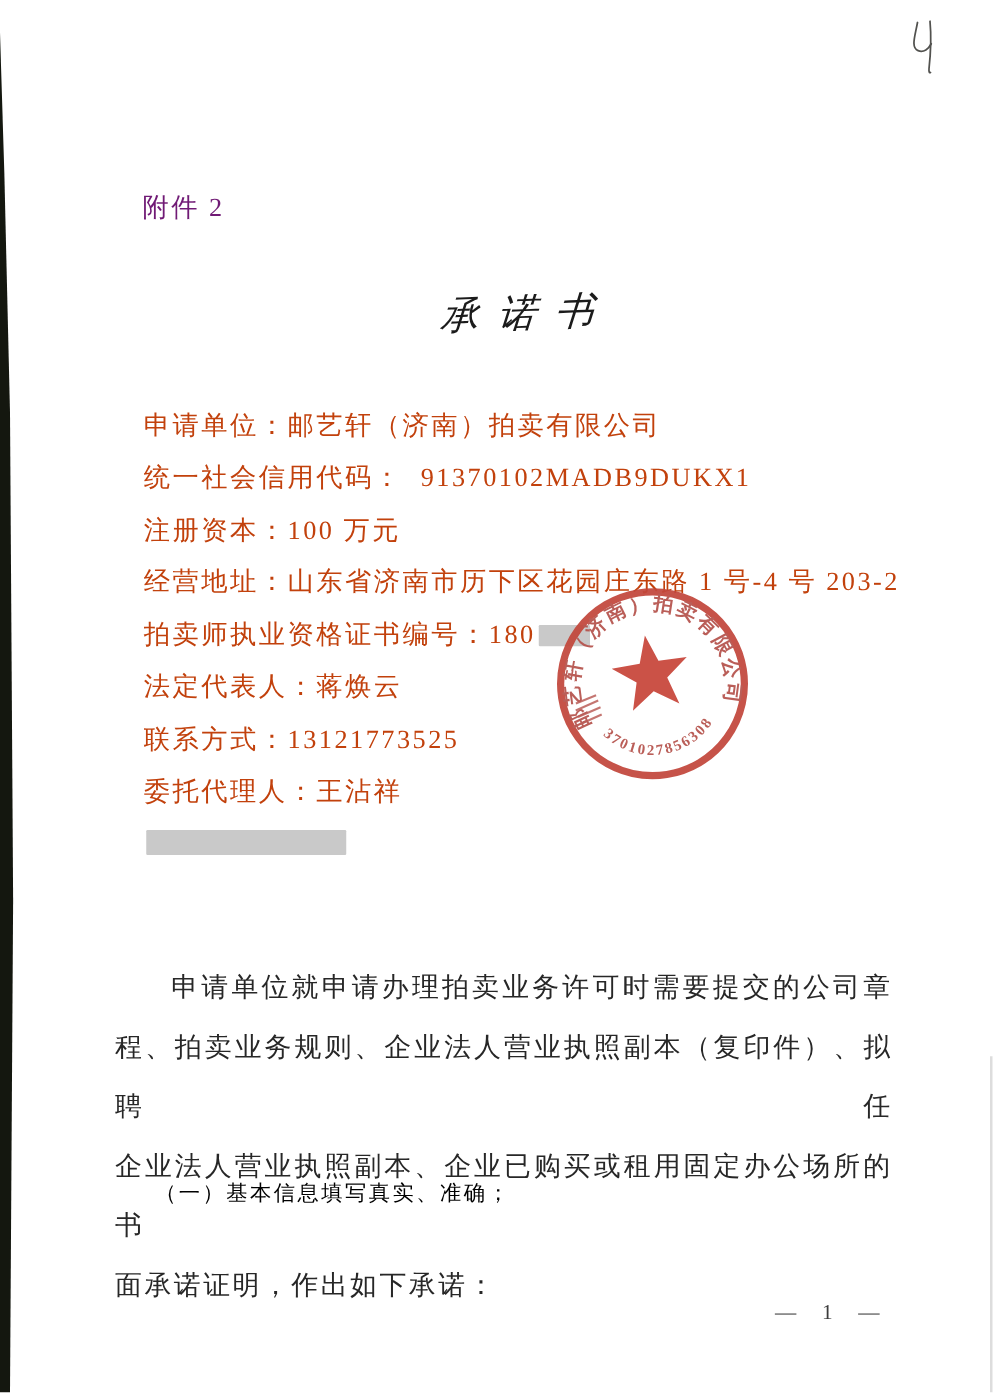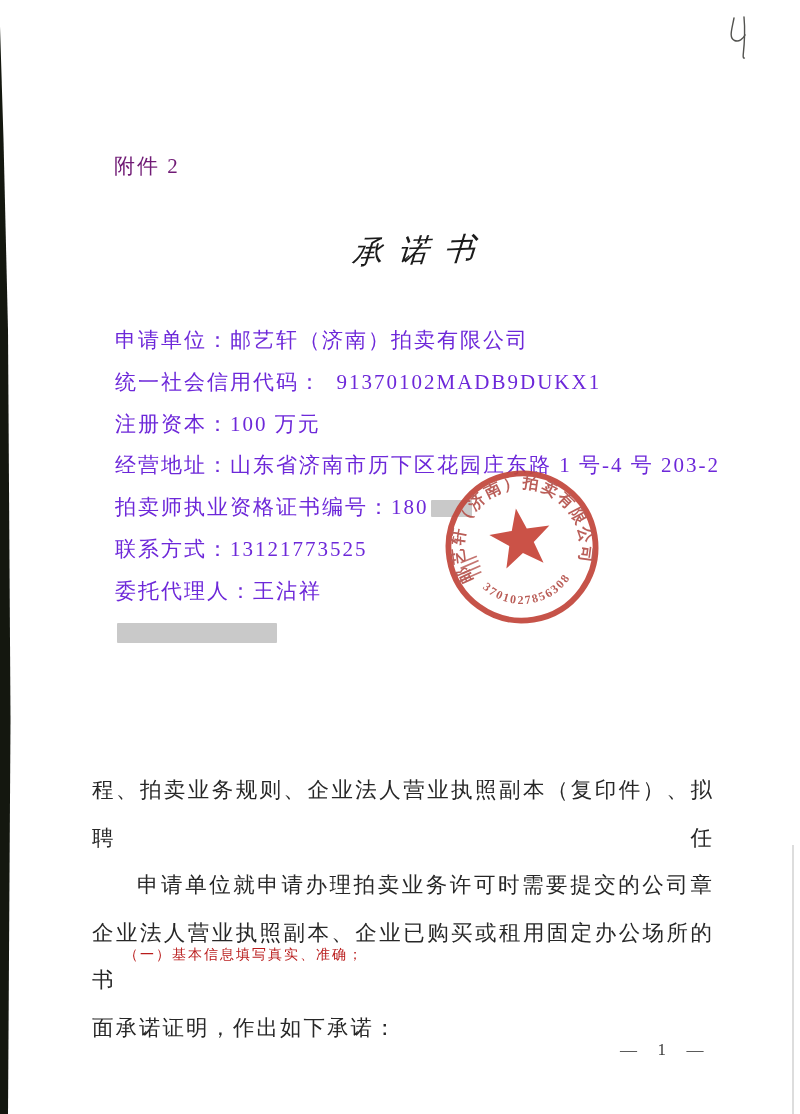--- a/index.html
+++ b/index.html
@@ -18,33 +18,33 @@
   
   #attachment{left:114px;top:152px;font-size:21px;letter-spacing:2px;color:#701a75;}
   #doc-title{
     left:352px;top:230px;width:120px;font-size:31px;color:#1b1b1b;
     font-style:italic;letter-spacing:15px;white-space:nowrap;
     transform:rotate(-2deg) skewX(-6deg);
   }
 
   
   #fields{left:115px;top:320px;width:620px;font-size:21px;line-height:41.8px;
-    letter-spacing:2px;color:#6d28d9;}
+    letter-spacing:2px;color:#c2410c;}
   .field-line{white-space:pre;position:relative;}
   .redaction{display:inline-block;background:#c9c9c9;vertical-align:-3px;
     border-radius:1px;margin-left:2px;}
   .redaction.r1{width:41px;height:17px;}
   .redaction.r2{width:160px;height:20px;}
 
   
   #para{left:92px;top:767px;width:622px;font-size:21.5px;line-height:47.5px;
     letter-spacing:2px;color:#272727;}
   .jl{text-align:justify;text-align-last:justify;}
   .indent{text-indent:45px;}
-  #items{left:124px;top:932px;font-size:14px;line-height:45px;letter-spacing:2px;color:#b91c1c;}
+  #items{left:124px;top:932px;font-size:17px;line-height:45px;letter-spacing:2px;color:#000000;}
 
   
   #page-num{left:620px;top:1040px;font-size:17px;letter-spacing:4px;color:#3c3c3c;white-space:pre;}
 
   
   #seal{left:437px;top:462px;width:170px;height:170px;opacity:.93;}
   #seal text{font-family:"Liberation Serif","DejaVu Serif",serif;}
 </style>
 </head>
 <body>
@@ -62,28 +62,29 @@
 
 <div id="attachment" class="abs">附件 2</div>
 <div id="doc-title" class="abs">承诺书</div>
 
 <div id="fields" class="abs">
   <div class="field-line"><span>申请单位：邮艺轩（济南）拍卖有限公司</span></div>
   <div class="field-line"><span>统一社会信用代码：  91370102MADB9DUKX1</span></div>
   <div class="field-line"><span>注册资本：100 万元</span></div>
   <div class="field-line"><span>经营地址：山东省济南市历下区花园庄东路 1 号-4 号 203-2</span></div>
   <div class="field-line"><span>拍卖师执业资格证书编号：180</span><span class="redaction r1"></span></div>
+  <div class="field-line"><span>法定代表人：蒋焕云</span></div>
   <div class="field-line"><span>联系方式：13121773525</span></div>
   <div class="field-line"><span>委托代理人：王沾祥</span></div>
   <div class="field-line"><span class="redaction r2"></span></div>
 </div>
 
 <div id="para" class="abs">
+  <div class="jl indent">申请单位就申请办理拍卖业务许可时需要提交的公司章</div>
   <div class="jl">程、拍卖业务规则、企业法人营业执照副本（复印件）、拟聘任</div>
-  <div class="jl indent">申请单位就申请办理拍卖业务许可时需要提交的公司章</div>
   <div class="jl">企业法人营业执照副本、企业已购买或租用固定办公场所的书</div>
   <div>面承诺证明，作出如下承诺：</div>
 </div>
 
 <div id="items" class="abs">
   <div>（一）基本信息填写真实、准确；</div>
 </div>
 
 <svg id="seal" class="abs" viewBox="-85 -85 170 170">
   <g transform="rotate(-9)">

